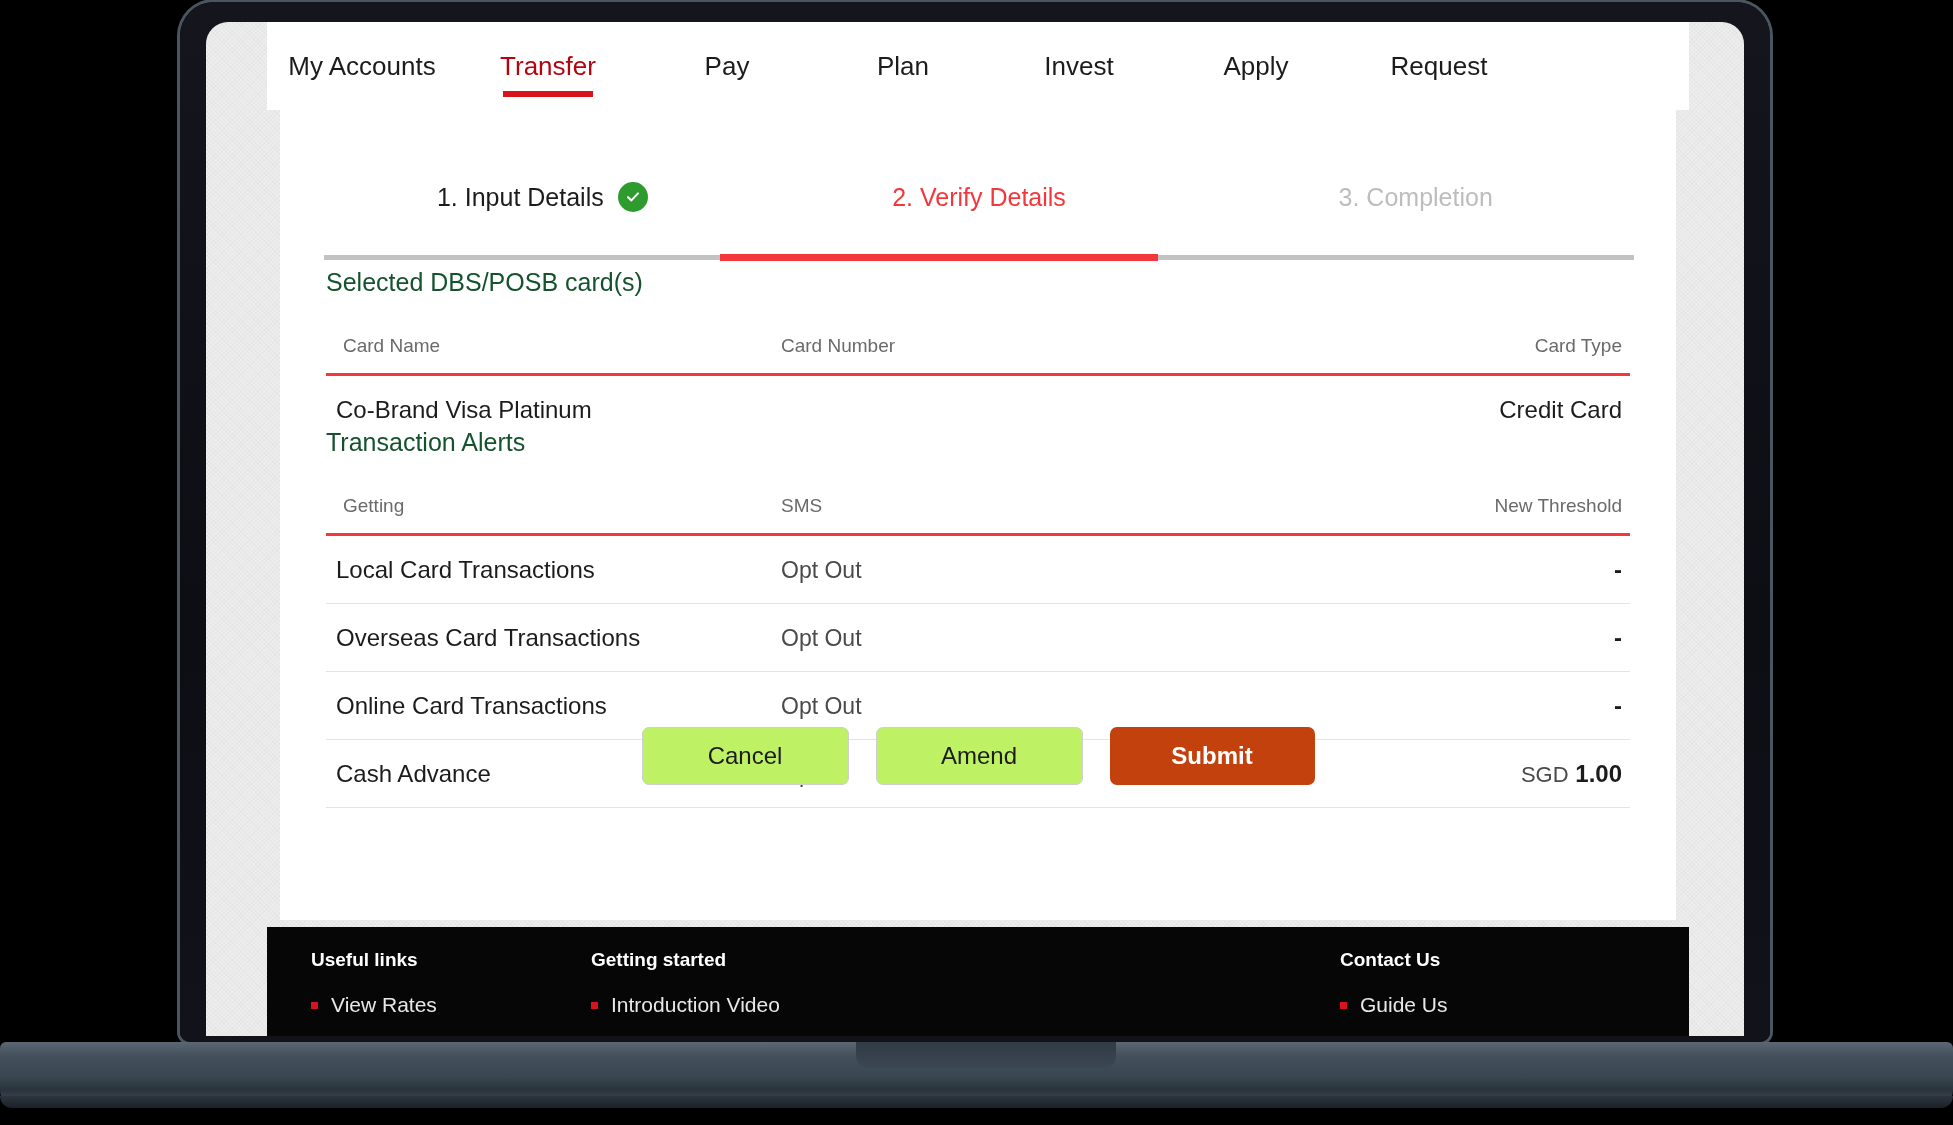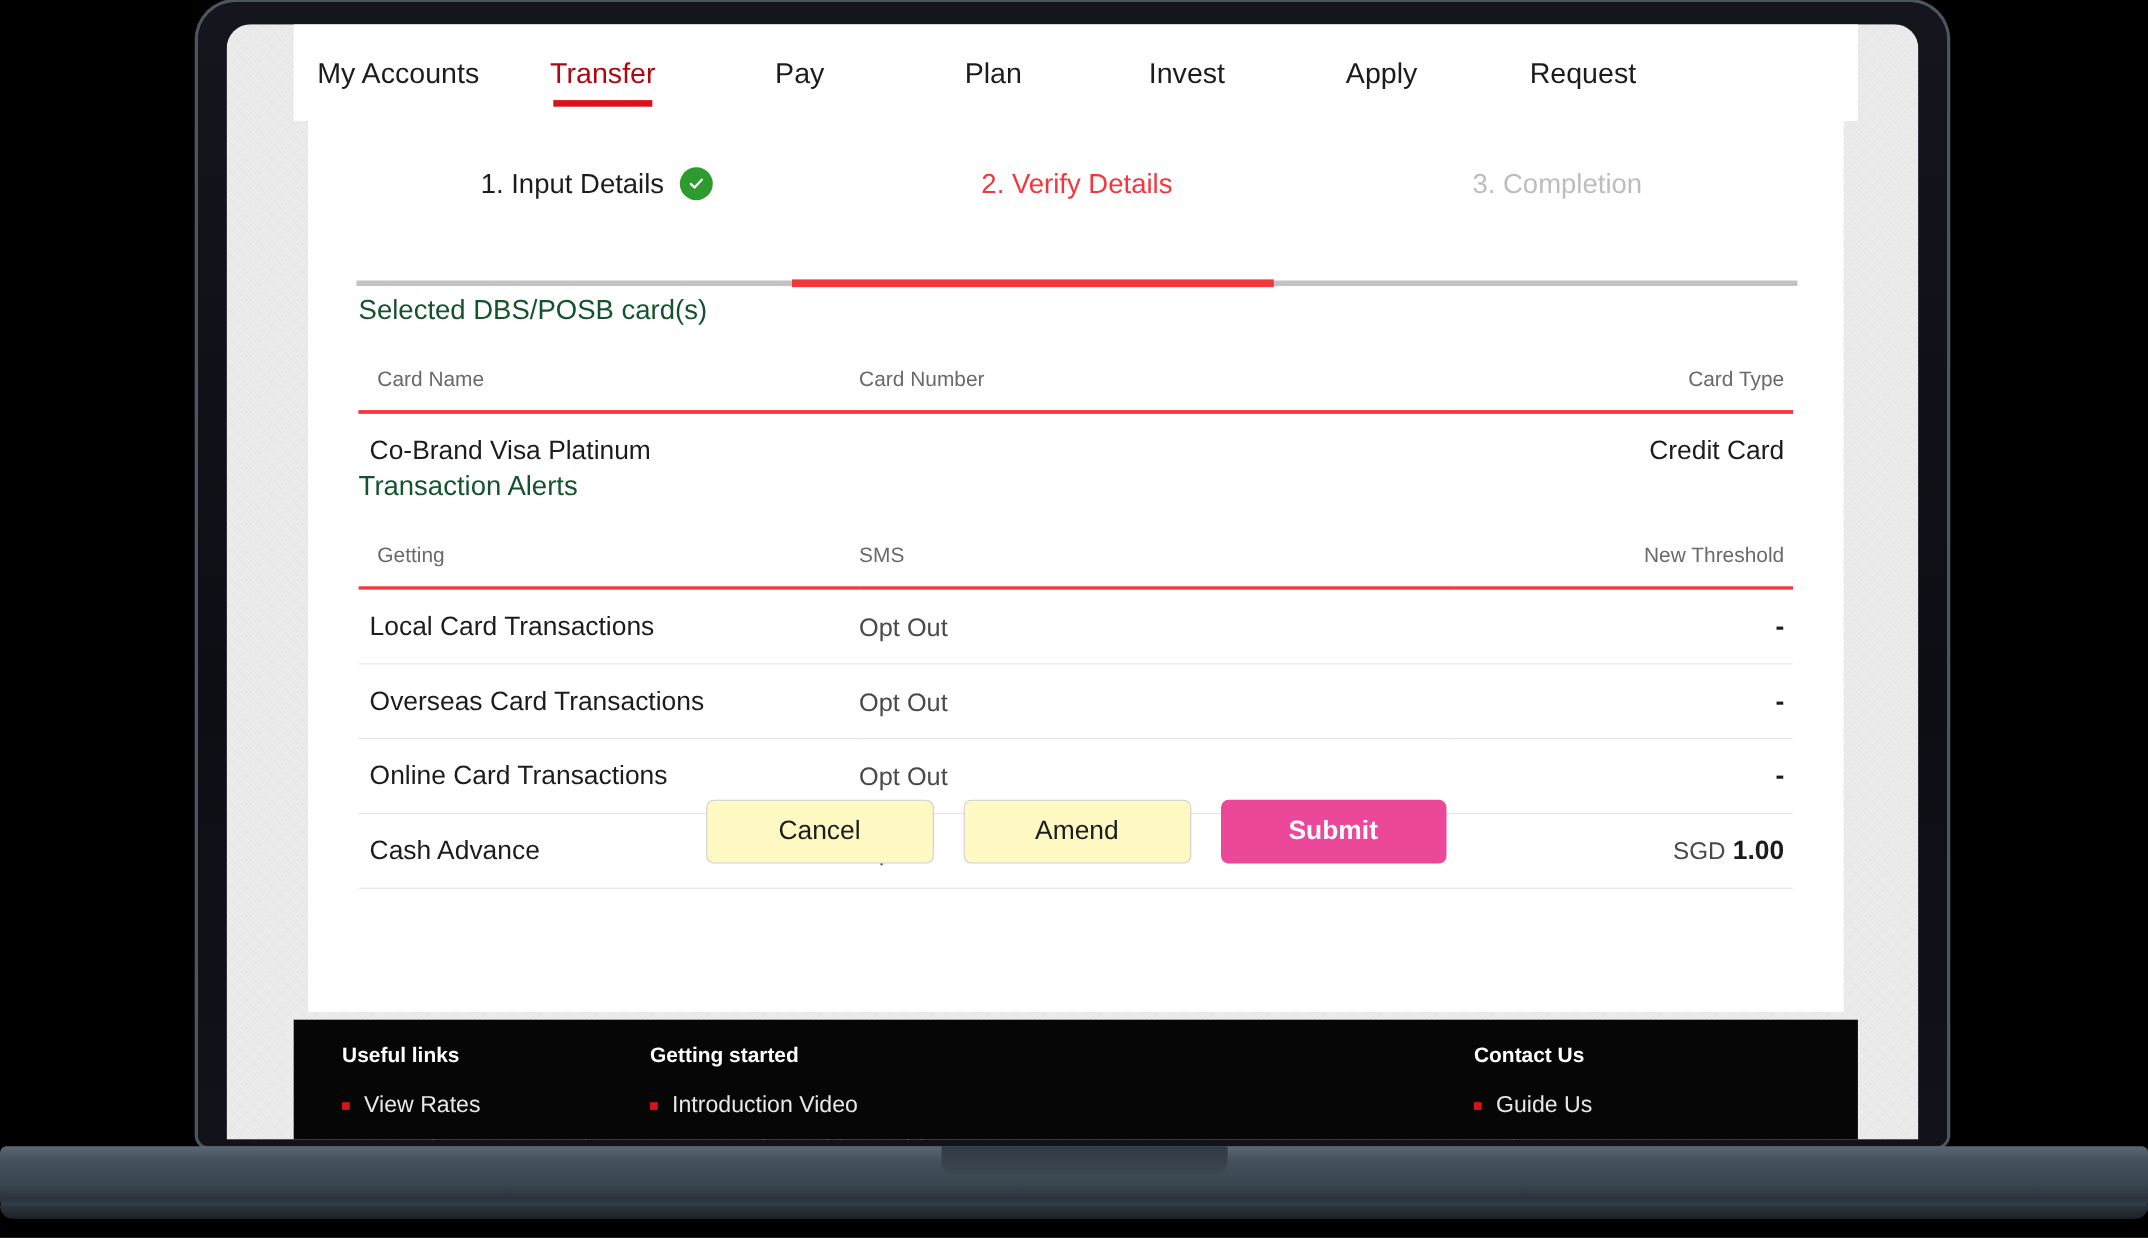--- a/index.html
+++ b/index.html
@@ -129,20 +129,21 @@
   }
 
   
   .stepper {
     position: absolute;
     left: 44px;
     top: 12px;
     width: 1310px;
     height: 90px;
     display: flex;
+    align-items: flex-end;
   }
   .step {
     flex: 1;
     display: flex;
     align-items: center;
     justify-content: center;
     gap: 14px;
     font-size: 25px;
     color: #1c1c1c;
     cursor: pointer;
@@ -237,29 +238,29 @@
     font-size: 24px;
     border-radius: 7px;
     cursor: pointer;
     height: 58px;
     line-height: 58px;
     text-align: center;
     user-select: none;
   }
   .btn-secondary {
     width: 205px;
-    background: #fef9c3;
+    background: #bef264;
     border: 1px solid #cfcfcf;
     color: #1c1c1c;
     height: 56px;
     line-height: 56px;
   }
   .btn-primary {
     width: 205px;
-    background: #ec4899;
+    background: #c2410c;
     color: #ffffff;
     font-weight: bold;
     border: none;
   }
 
   
   .footer {
     position: absolute;
     left: 61px;
     top: 905px;

